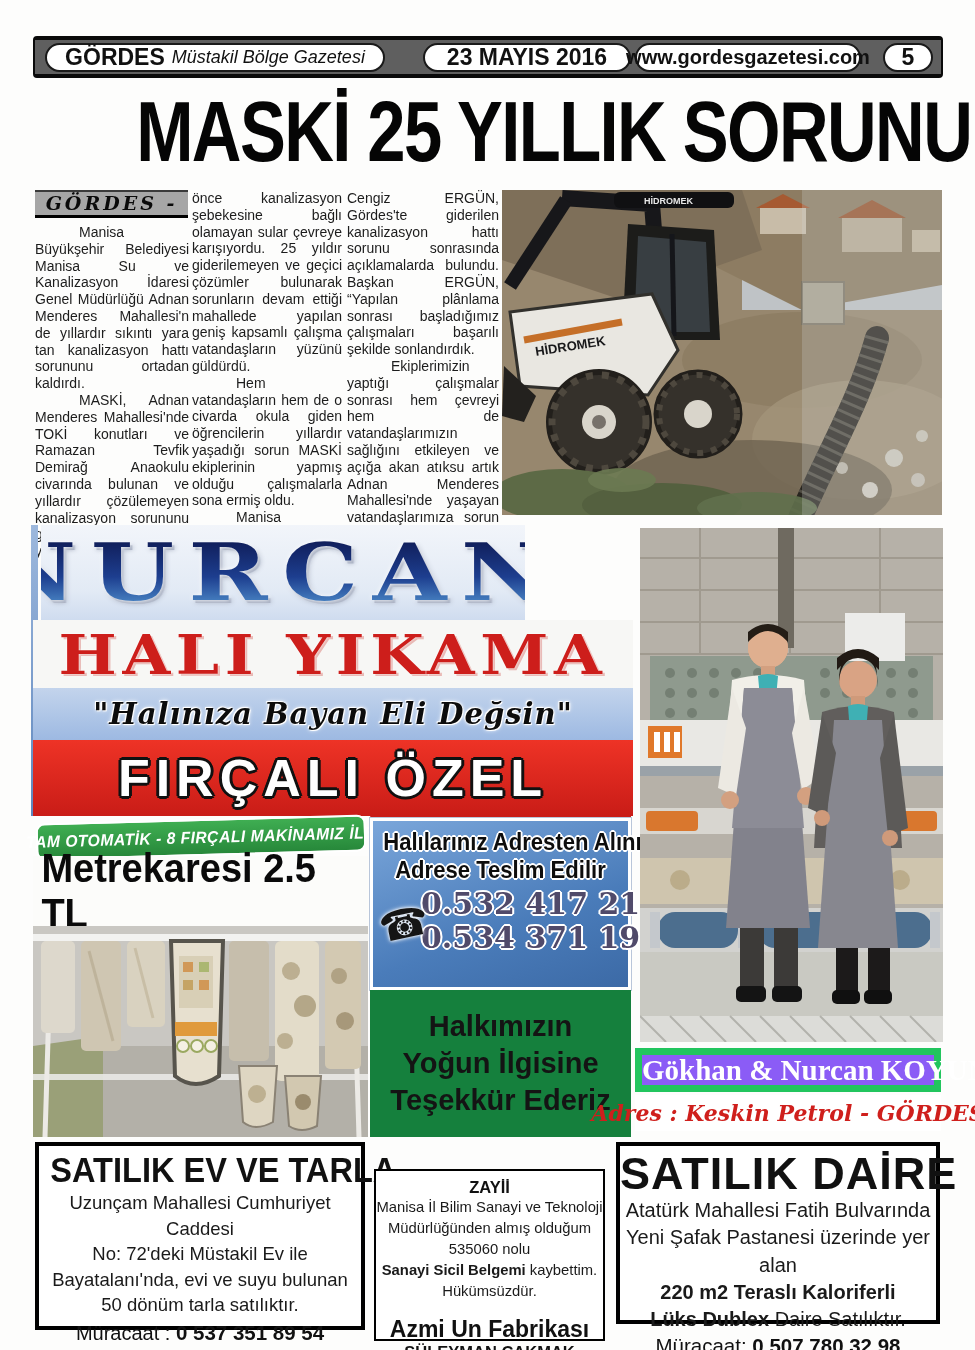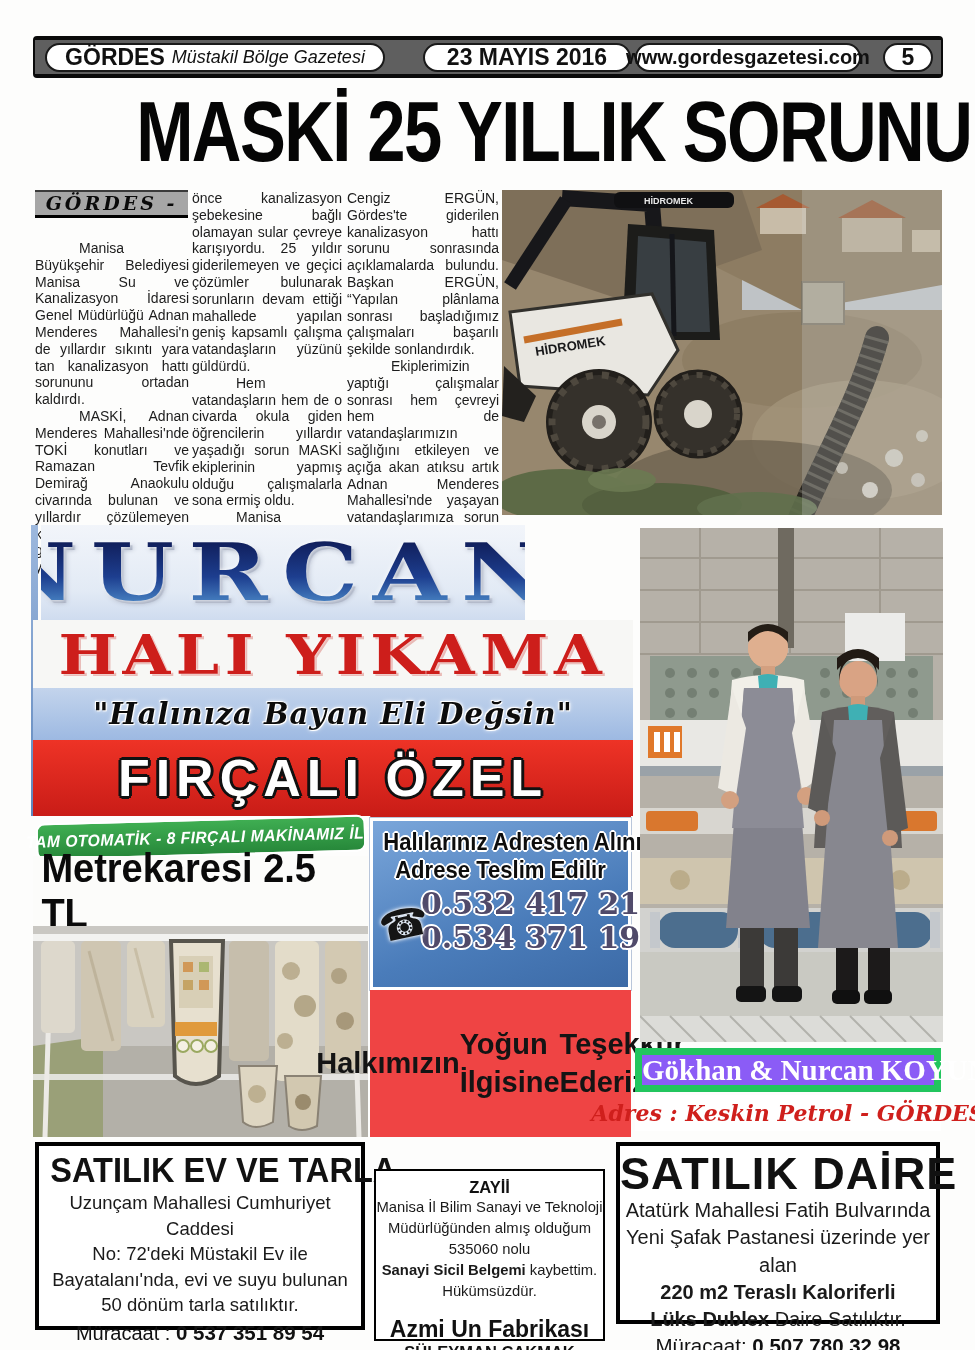--- a/index.html
+++ b/index.html
@@ -37,21 +37,21 @@
   
   .dateline {
     position:absolute; left:35px; top:190px; width:153px; height:28px;
     background:#a6a6a6; border-top:2px solid #3a3a3a; border-bottom:3px solid #000;
     font-family:"DejaVu Serif", serif; font-weight:bold; font-style:italic;
     font-size:19px; letter-spacing:3px; text-align:center; line-height:23px; color:#0a0a0a;
   }
   .col { position:absolute; top:190px; }
   .col p { font-size:14px; line-height:1.2; text-align:justify; color:#1c1c1c; }
   .col .pind { text-indent:44px; }
-  .col1 { left:35px;  width:154px; top:240px; }
+  .col1 { left:35px;  width:154px; top:224px; }
   .col2 { left:192px; width:150px; }
   .col3 { left:347px; width:152px; }
   .photo1 { position:absolute; left:502px; top:190px; width:440px; height:325px; }
   
   .ad { position:absolute; left:33px; top:525px; width:910px; height:612px; }
   .ad-left-edge { position:absolute; left:-2px; top:0; width:7px; height:291px;
     background:linear-gradient(180deg,#9db8dd,#5e86bd); }
   .nurcan {
     position:absolute; left:8px; top:0; width:484px; height:95px;
     background:linear-gradient(180deg,#f2f5fa 0%,#e2eaf5 70%,#cfdcef 100%);
@@ -123,22 +123,22 @@
   .bb-phone-wrap { position:absolute; left:0; top:66px; width:261px; }
   .bb-phone-icon { position:absolute; left:6px; top:14px; font-size:40px; color:#151515;
     text-shadow:0 0 3px #fff, 0 0 5px #fff; transform:rotate(-12deg); }
   .bb-phones { margin-left:48px; }
   .bb-phone {
     font-family:"DejaVu Serif", serif; font-weight:bold; font-size:30px; line-height:1.13;
     color:#504a6a; white-space:nowrap; letter-spacing:0;
     text-shadow:-2px 0 #fff, 2px 0 #fff, 0 -2px #fff, 0 2px #fff, -1px -1px #fff, 1px 1px #fff, 1px -1px #fff, -1px 1px #fff;
   }
   .thanksbox {
-    position:absolute; left:337px; top:465px; width:261px; height:147px; background:#ef4444;
-    display:flex; align-items:center; justify-content:center;
+    position:absolute; left:337px; top:465px; width:261px; height:147px; background:#15803d;
+    display:flex; flex-direction:column; align-items:center; justify-content:center;
   }
   .thanksbox div { font-weight:bold; font-size:29px; line-height:1.28; color:#141414; }
   .photo2 { position:absolute; left:607px; top:3px; width:303px; height:514px; }
   .owners {
     position:absolute; left:602px; top:523px; width:306px; height:44px; background:#8b5cf6;
     display:flex; align-items:center; border:7px solid #22c55e;
   }
   .owners span { font-family:"Liberation Serif", serif; font-weight:bold; font-size:29px; color:#fff; white-space:nowrap; }
   .address {
     position:absolute; left:602px; top:570px; width:306px; height:36px; background:#fff;

